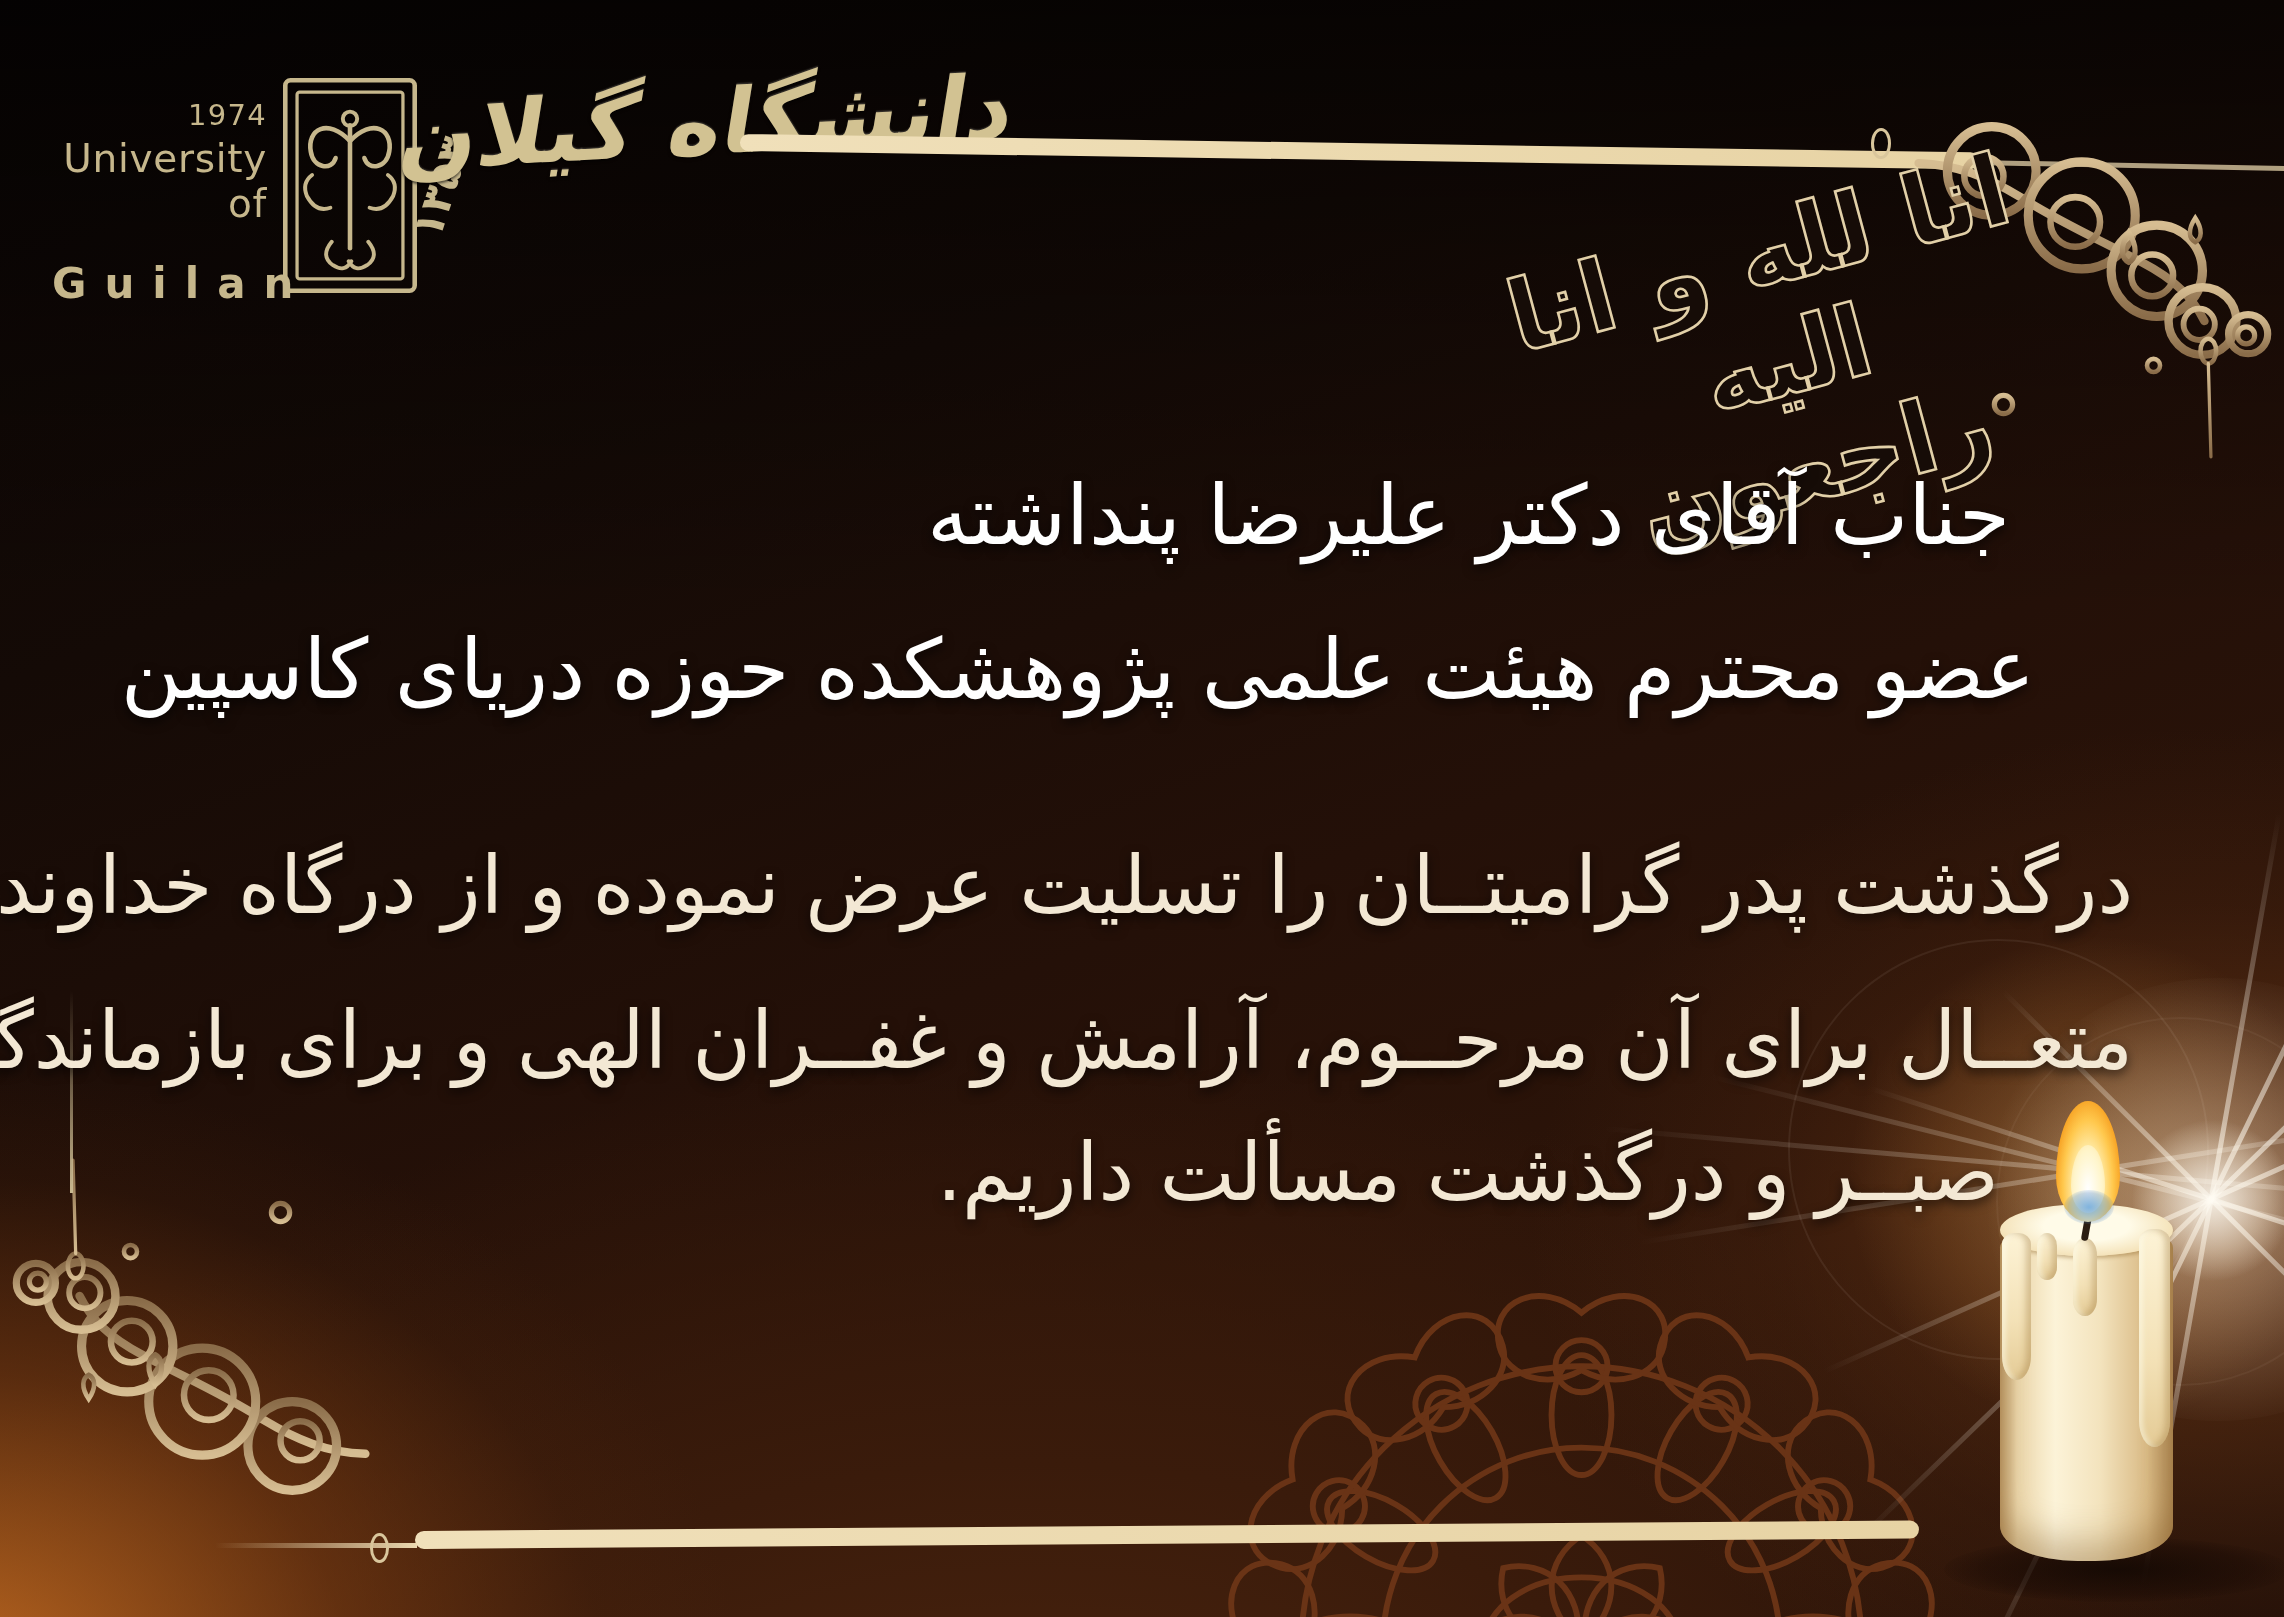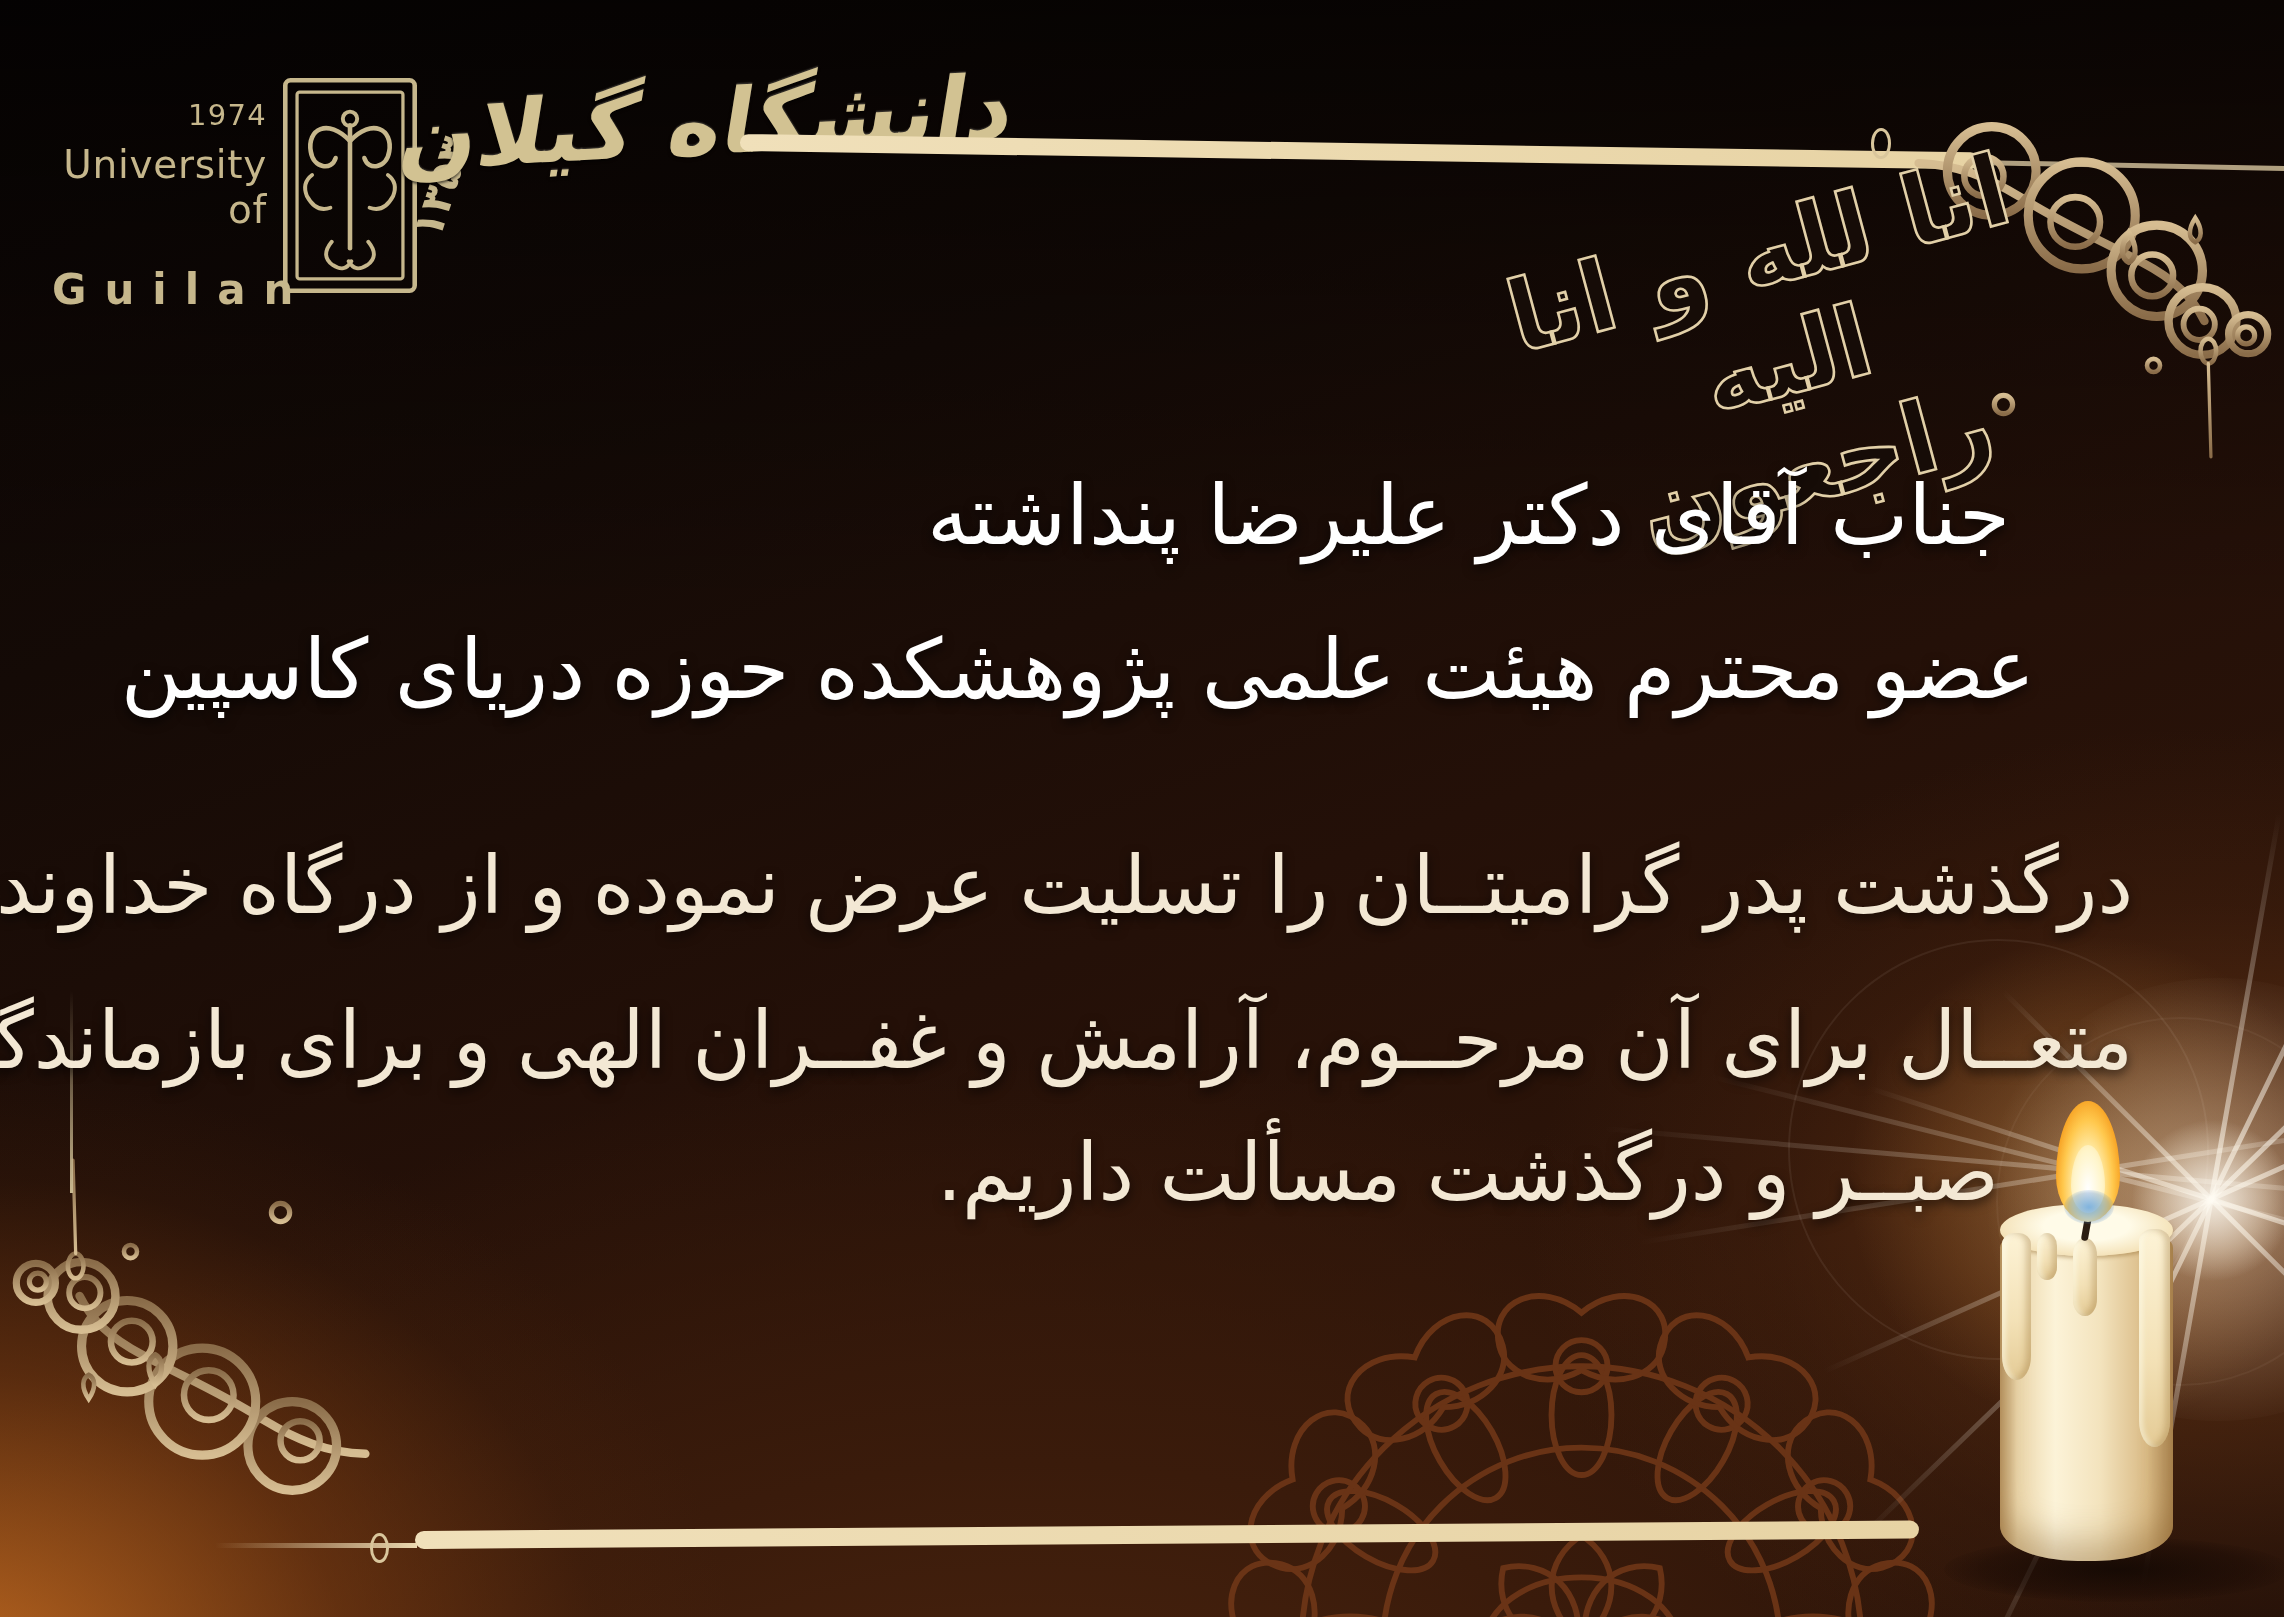--- a/index.html
+++ b/index.html
@@ -10,21 +10,21 @@
       radial-gradient(1044px 815px at -2% 104%, rgba(214,118,36,.85) 0%, rgba(152,76,22,.45) 38%, rgba(90,44,14,.15) 62%, transparent 75%),
       radial-gradient(978px 717px at 97% 76%, rgba(148,80,32,.50) 0%, rgba(95,48,20,.22) 45%, transparent 70%),
       radial-gradient(1696px 1239px at 45% 125%, #552a10 0%, #3a1b0b 45%, transparent 78%),
       linear-gradient(160deg, #0a0504 0%, #140a06 28%, #241008 55%, #2e1509 78%, #1f0e07 100%);
   }
   .top-shade{position:absolute;inset:0;background:linear-gradient(to bottom, rgba(0,0,0,.58) 0%, rgba(0,0,0,.28) 16%, transparent 38%);pointer-events:none;}
 
   
   .logo-en{position:absolute;left:52px;top:98px;width:215px;text-align:right;color:#c6b78c;}
   .logo-year-en{font-size:29px;font-weight:normal;letter-spacing:1.3px;}
-  .logo-line1{font-size:39px;margin-top:10px;letter-spacing:0.7px;}
+  .logo-line1{font-size:39px;margin-top:4px;letter-spacing:0.7px;}
   .logo-line2{font-size:42px;font-weight:bold;letter-spacing:18px;margin-top:33px;}
   .emblem{position:absolute;left:282px;top:77px;}
   .logo-year-fa{position:absolute;left:390px;top:163px;font-size:42px;font-weight:bold;color:#c6b78c;transform:rotate(-72deg);}
   .logo-name-fa{position:absolute;left:404px;top:70px;font-size:90px;font-weight:bold;color:#d2c292;white-space:nowrap;transform:skewX(-12deg) rotate(-3deg);text-shadow:0 2px 2.6px rgba(0,0,0,.6), 0 -1.3px 1.3px rgba(255,250,230,.18);}
 
   
   .divider{position:absolute;background:linear-gradient(90deg,#f0e0ba,#e7d3a4);border-radius:9px;}
   .divider.top{left:740px;top:134px;width:1239px;height:17px;transform:rotate(.85deg);transform-origin:left center;}
   .divider-thin-top{position:absolute;left:1975px;top:160px;width:312px;height:4.6px;background:#e6d3aa;opacity:.75;transform:rotate(1.1deg);transform-origin:left center;}
   .divider.bottom{left:415px;top:1531px;width:1504px;height:17.6px;transform:rotate(-.4deg);transform-origin:left center;}

